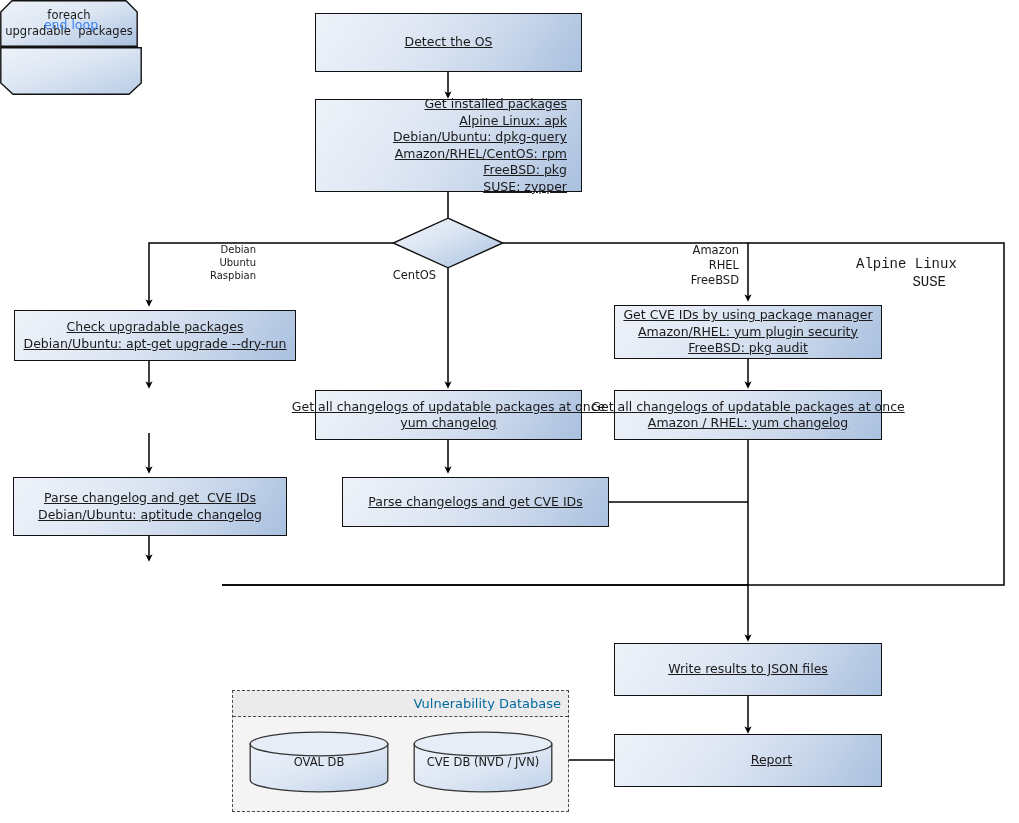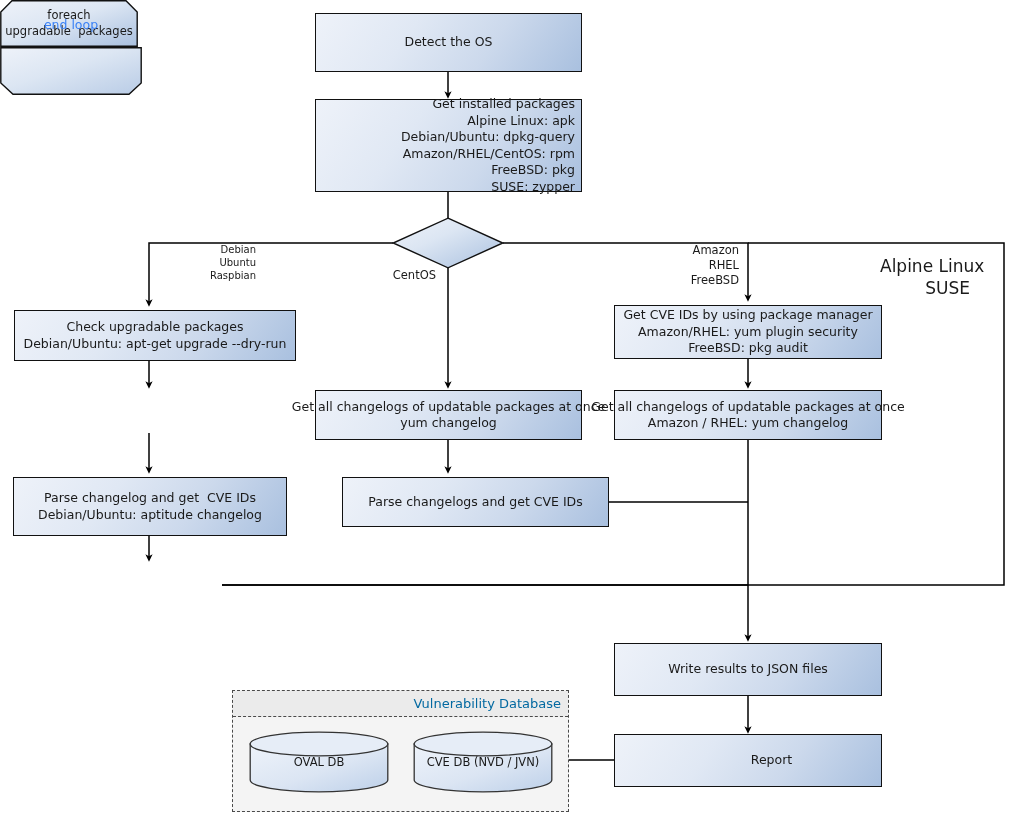--- a/index.html
+++ b/index.html
@@ -5,25 +5,25 @@
   html,body{margin:0;padding:0;background:#ffffff;}
   body{width:1019px;height:823px;position:relative;overflow:hidden;
        font-family:"DejaVu Sans","Liberation Sans",sans-serif;}
   #canvas{position:absolute;inset:0;width:1019px;height:823px;}
 
   .node{position:absolute;box-sizing:border-box;border:1.4px solid #111;
         display:flex;align-items:center;justify-content:center;
         text-align:center;color:#1a1a1a;line-height:1.32;
         background:linear-gradient(125deg,#eef2f9 0%,#e0e8f4 35%,#ccd9ec 65%,#a9c0df 100%);
         white-space:nowrap;}
-  .node .txt{pointer-events:none;}
+  .node .txt{pointer-events:none;text-decoration:underline;}
 
   
   .node.ralign{justify-content:flex-end;text-align:right;}
-  .node.ralign .txt{padding-right:6px;margin-left:44px;}
+  .node.ralign .txt{padding-right:14px;margin-left:44px;}
 
   
   .loop-start{
     border:none;background:none;padding:0;display:block;
   }
   .loop-start svg{display:block;}
 
   .diamond{position:absolute;}
   .diamond svg{display:block;}
 
@@ -113,21 +113,21 @@
 
 <div class="branch-label" style="left:150px;top:243px;width:70px;font-size:10px;padding-left:36px;">
   <span>Debian<br>Ubuntu<br>Raspbian</span>
 </div>
 <div class="branch-label" style="left:378px;top:268px;width:58px;font-size:11.5px;">
   <span>CentOS</span>
 </div>
 <div class="branch-label" style="left:665px;top:243px;width:74px;font-size:11.5px;">
   <span>Amazon<br>RHEL<br>FreeBSD</span>
 </div>
-<div class="branch-label" style="left:880px;top:255px;width:90px;font-size:17px;">
+<div class="branch-label" style="left:856px;top:255px;width:90px;font-size:14px;font-family:Liberation Mono, monospace;">
   <span>Alpine Linux<br>SUSE</span>
 </div>
 
 <div class="node" style="left:14px;top:310px;width:282px;height:51px;font-size:12.5px;">
   <span class="txt">Check upgradable packages<br>Debian/Ubuntu: apt-get upgrade --dry-run</span>
 </div>
 
 <div class="loop-start ovf" style="left:80px;top:386px;width:138px;height:47px;">
   <svg width="138" height="47" viewBox="0 0 138 47" xmlns="http://www.w3.org/2000/svg">
     <defs>

